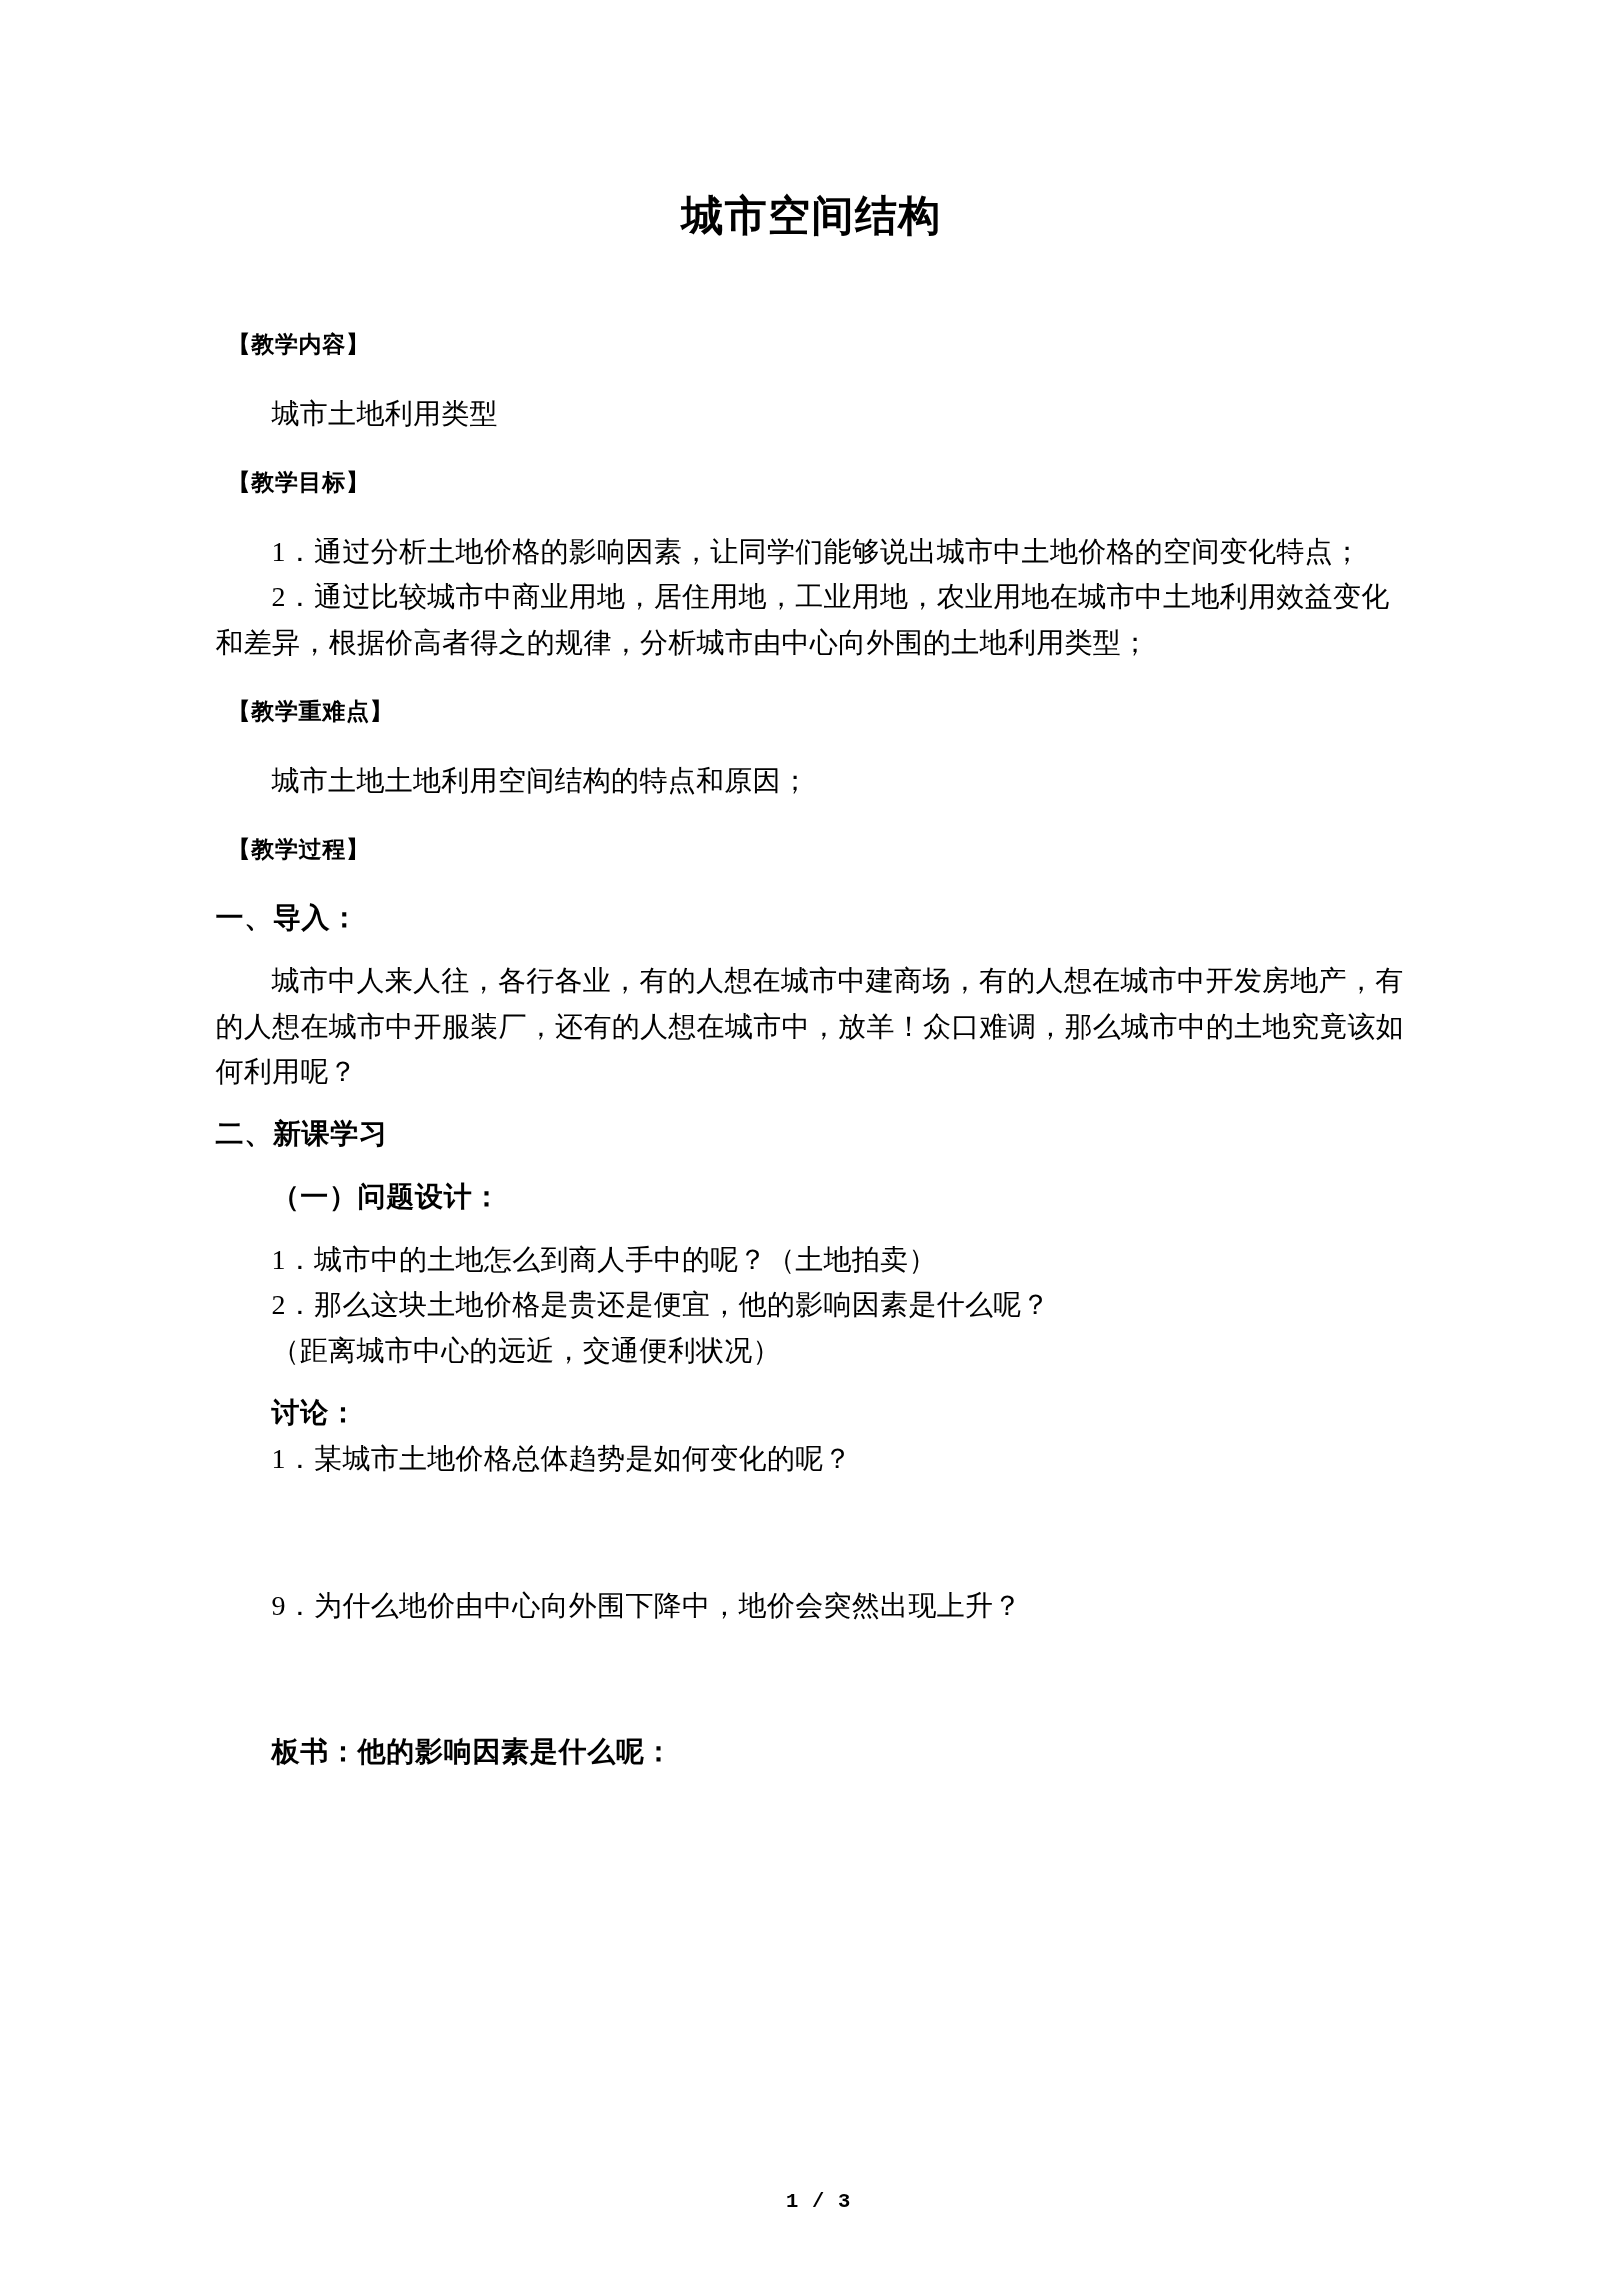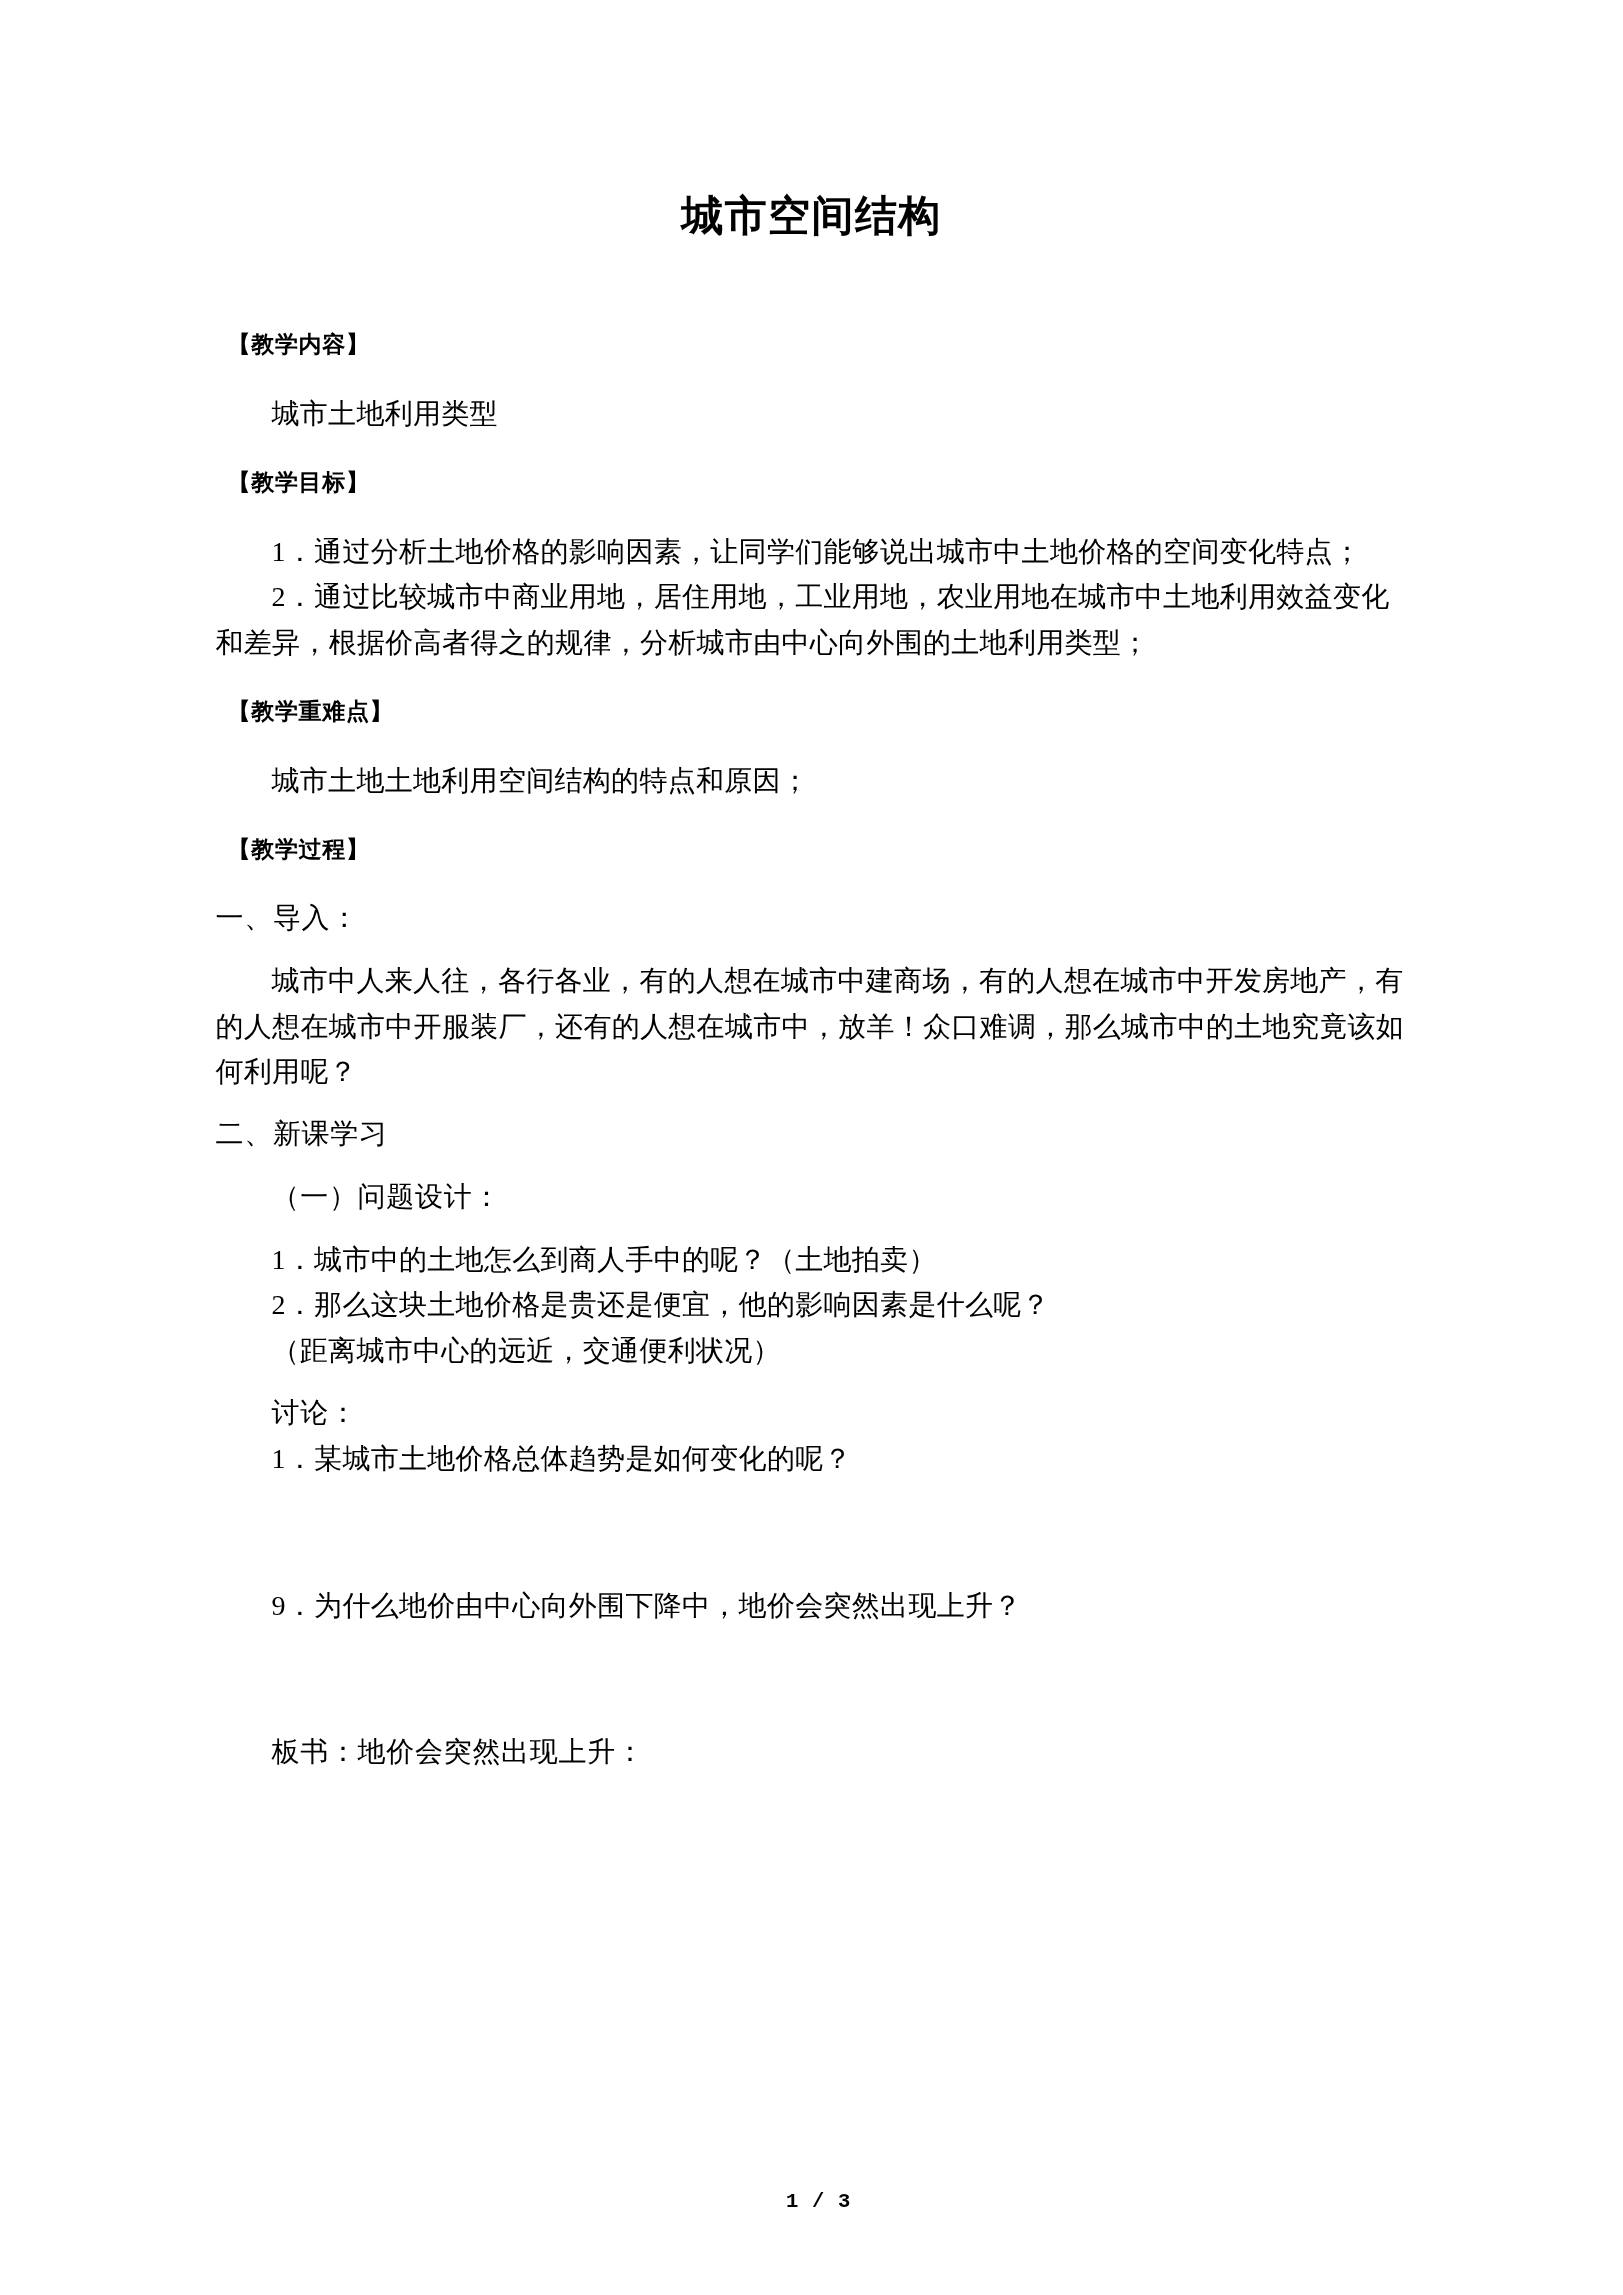--- a/index.html
+++ b/index.html
@@ -42,21 +42,21 @@
     line-height: 1.62;
     margin: 0;
     text-indent: 2em;
     letter-spacing: 0.3px;
   }
   .para.noindent {
     text-indent: 0;
   }
   .subhead {
     font-family: "DejaVu Sans", "Liberation Sans", sans-serif;
-    font-weight: normal;
+    font-weight: bold;
     font-size: 28px;
     margin: 0;
     line-height: 1.6;
     letter-spacing: 0.7px;
   }
   .subhead.indent1 {
     text-indent: 2em;
   }
   .spacer-sm { height: 17.7px; }
   .spacer-xl { height: 75px; }
@@ -133,18 +133,18 @@
 
     <p class="subhead indent1">讨论：</p>
     <p class="para noindent" style="padding-left:2em">1．某城市土地价格总体趋势是如何变化的呢？</p>
 
     <div class="blank-area"></div>
 
     <p class="para">9．为什么地价由中心向外围下降中，地价会突然出现上升？</p>
 
     <div class="blank-area"></div>
 
-    <p class="subhead indent1">板书：地价会突然出现上升：</p>
+    <p class="subhead indent1">板书：他的影响因素是什么呢：</p>
   </div>
 
   <div class="footer">1 / 3</div>
 </div>
 
 
 </body></html>

